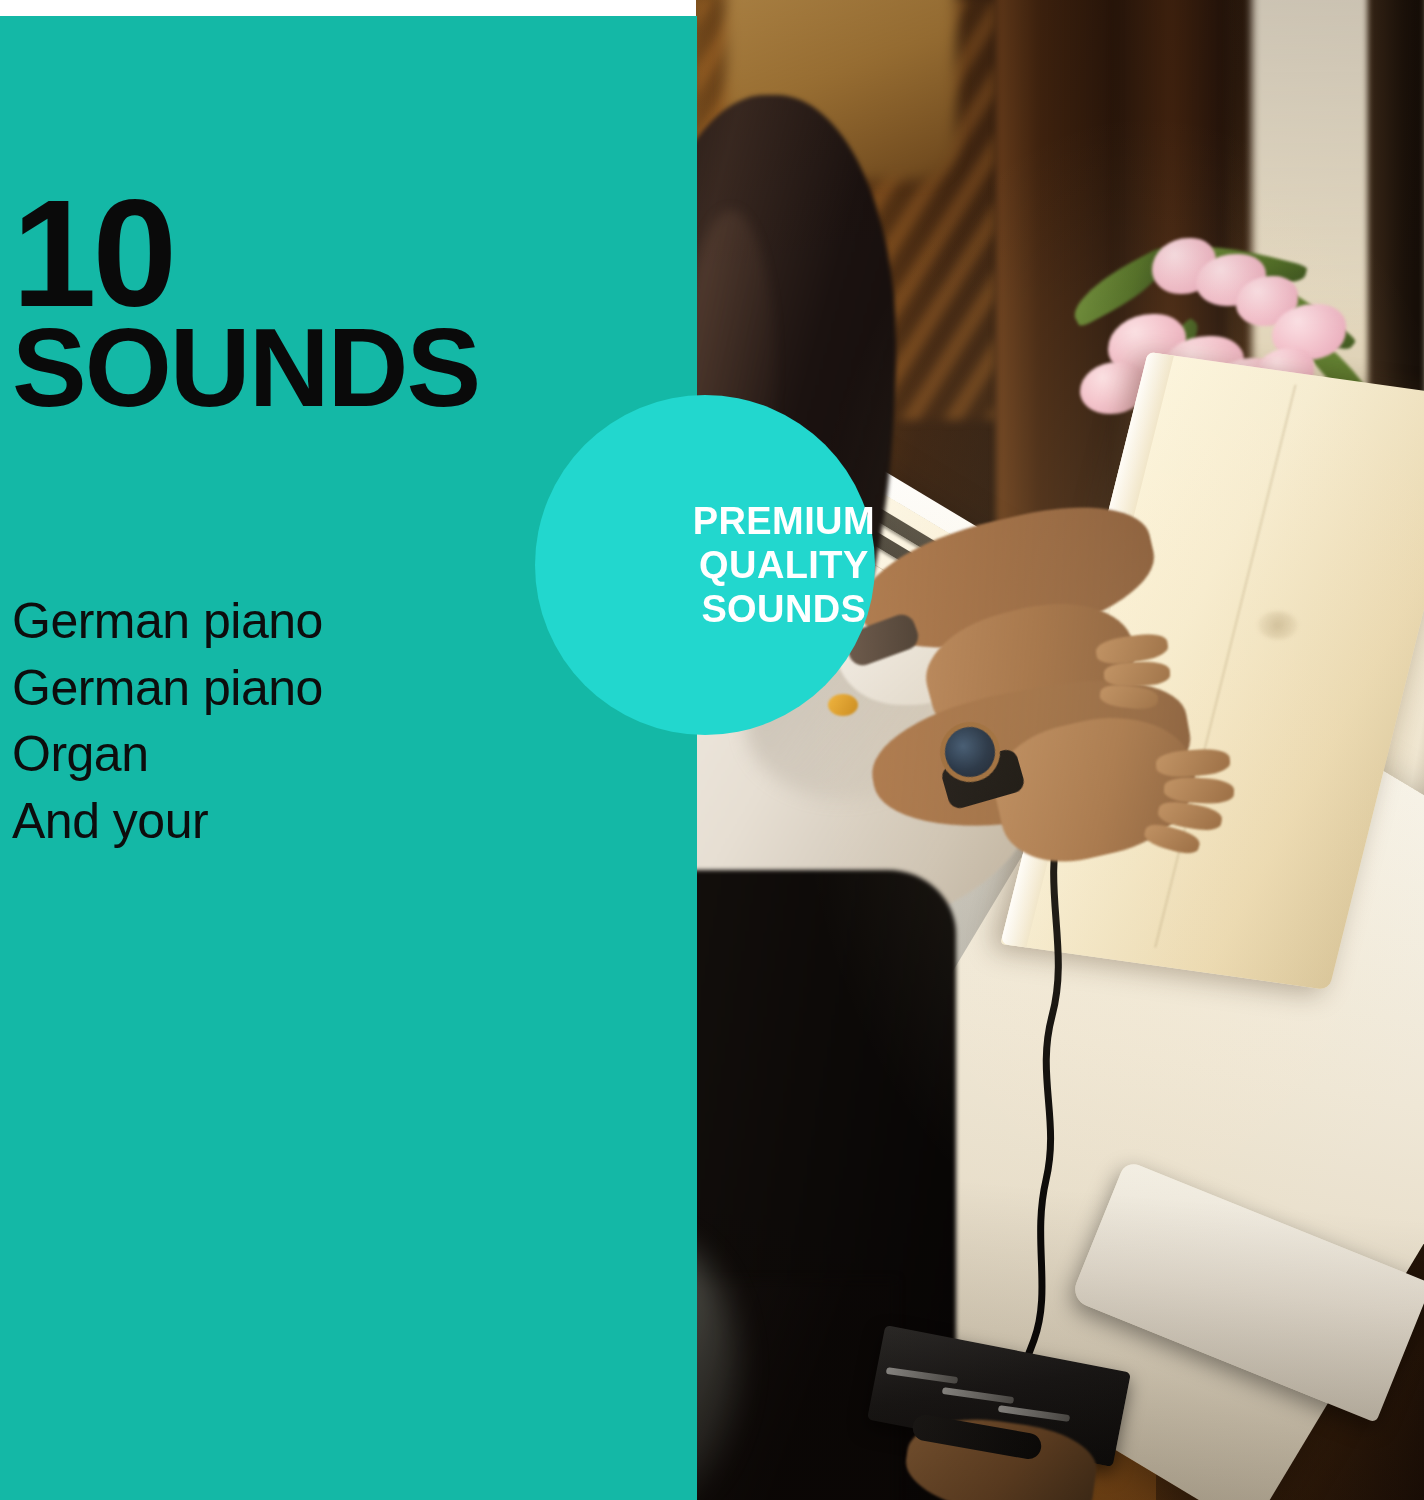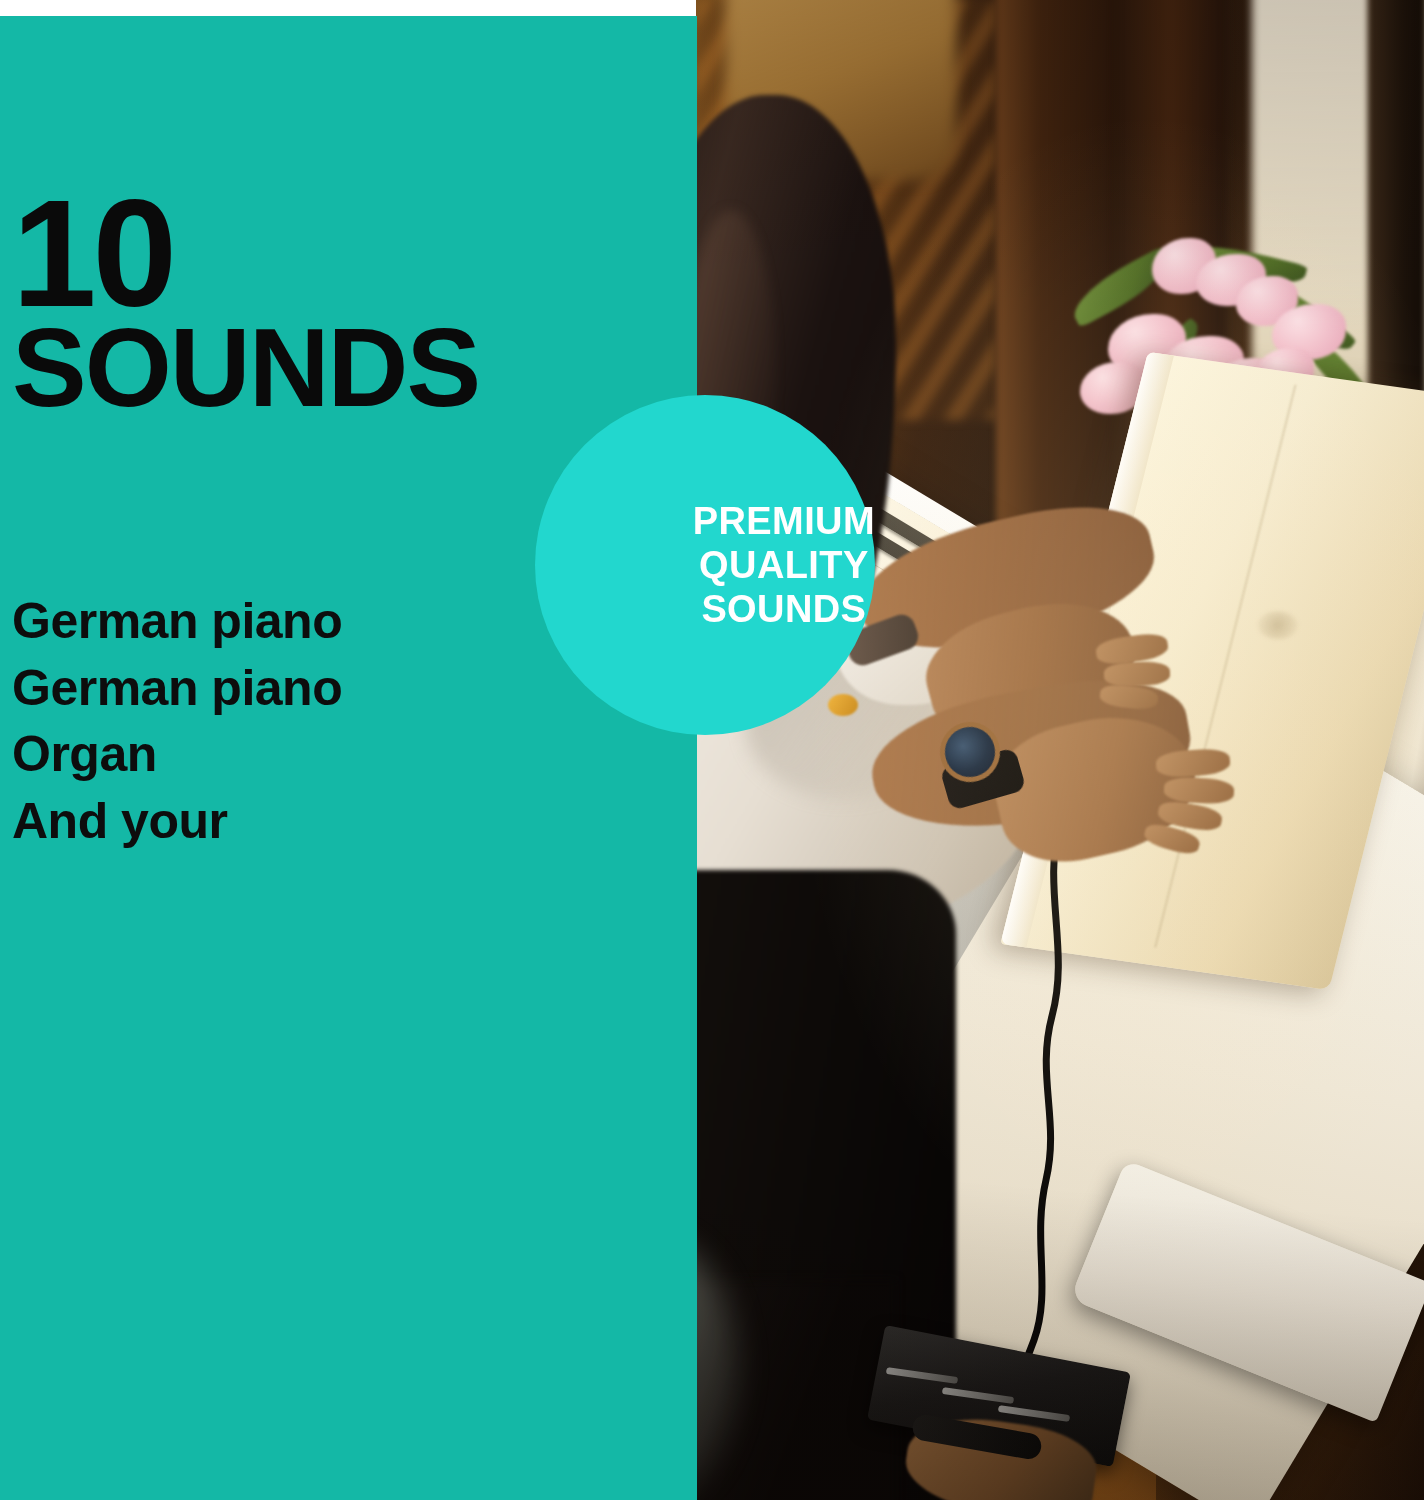--- a/index.html
+++ b/index.html
@@ -39,21 +39,21 @@
     letter-spacing:-2px;
     margin-top:-8px;
   }
 
   .sound-list {
     position:absolute; left:12px; top:572px;
     list-style:none;
   }
   .sound-list li {
     font-size:50px;
-    font-weight:bold;
+    font-weight:normal;
     color:#0d0d0d;
     line-height:1.33;
     letter-spacing:-0.5px;
     white-space:nowrap;
   }
 
   .body-copy {
     position:absolute; left:12px; top:1100px;
     width:640px;
     font-size:45px;

